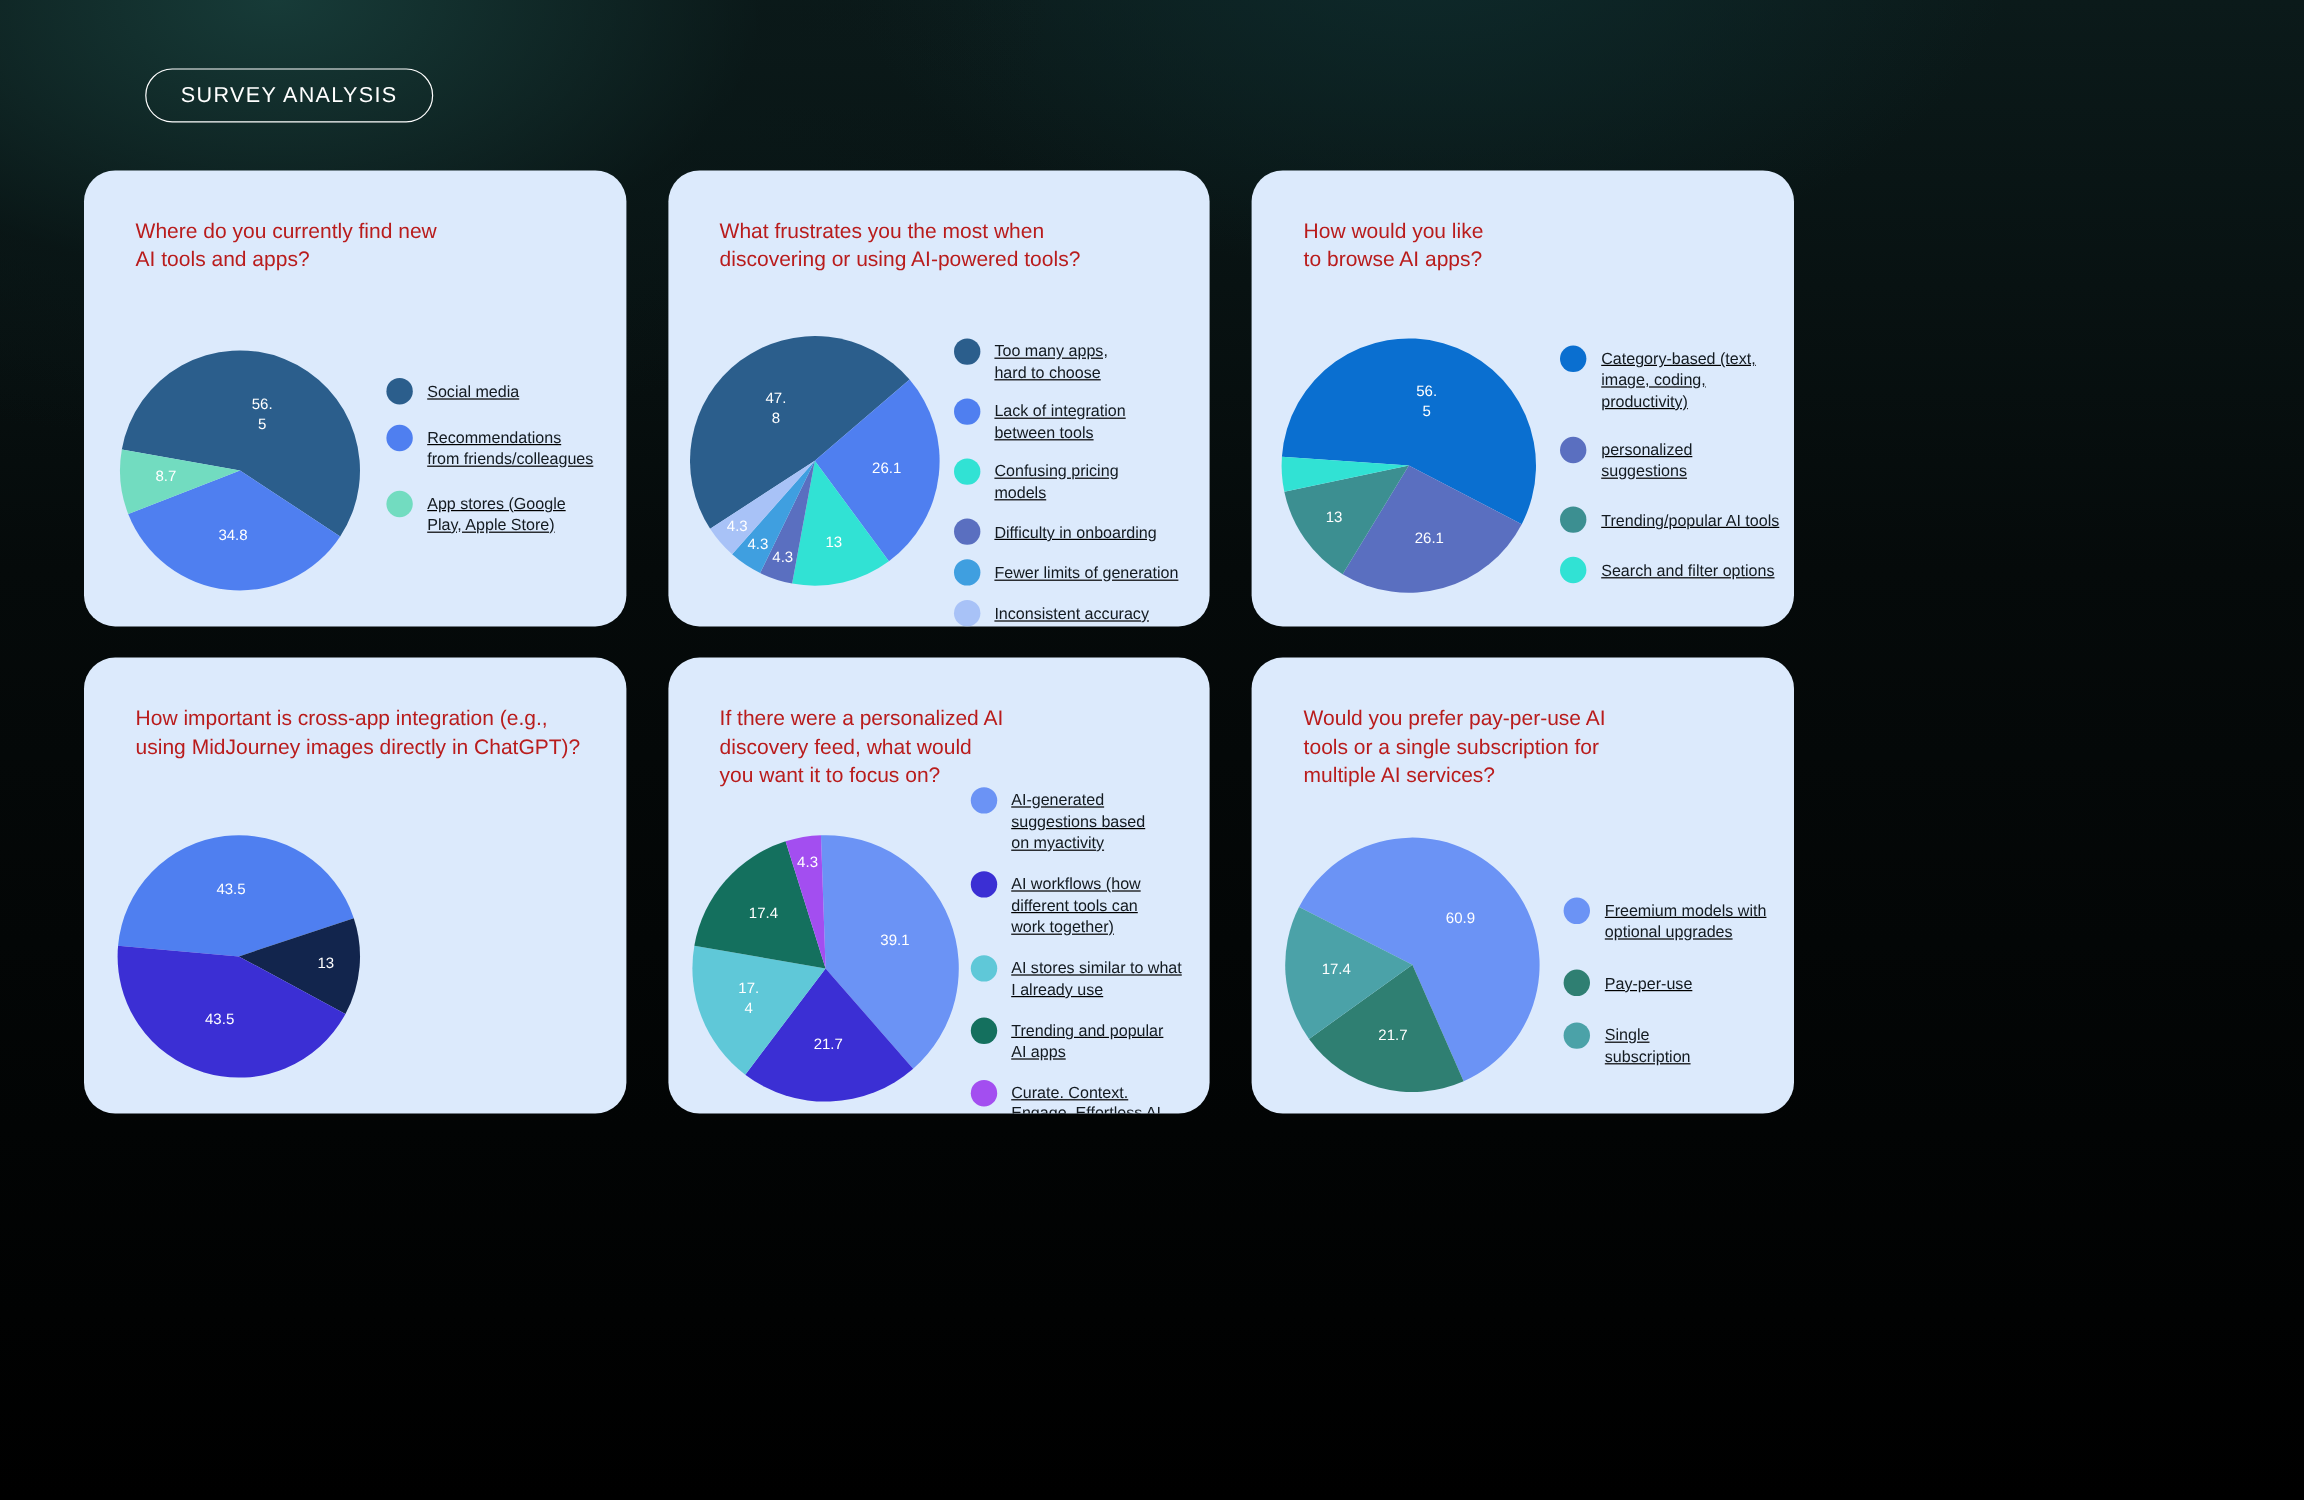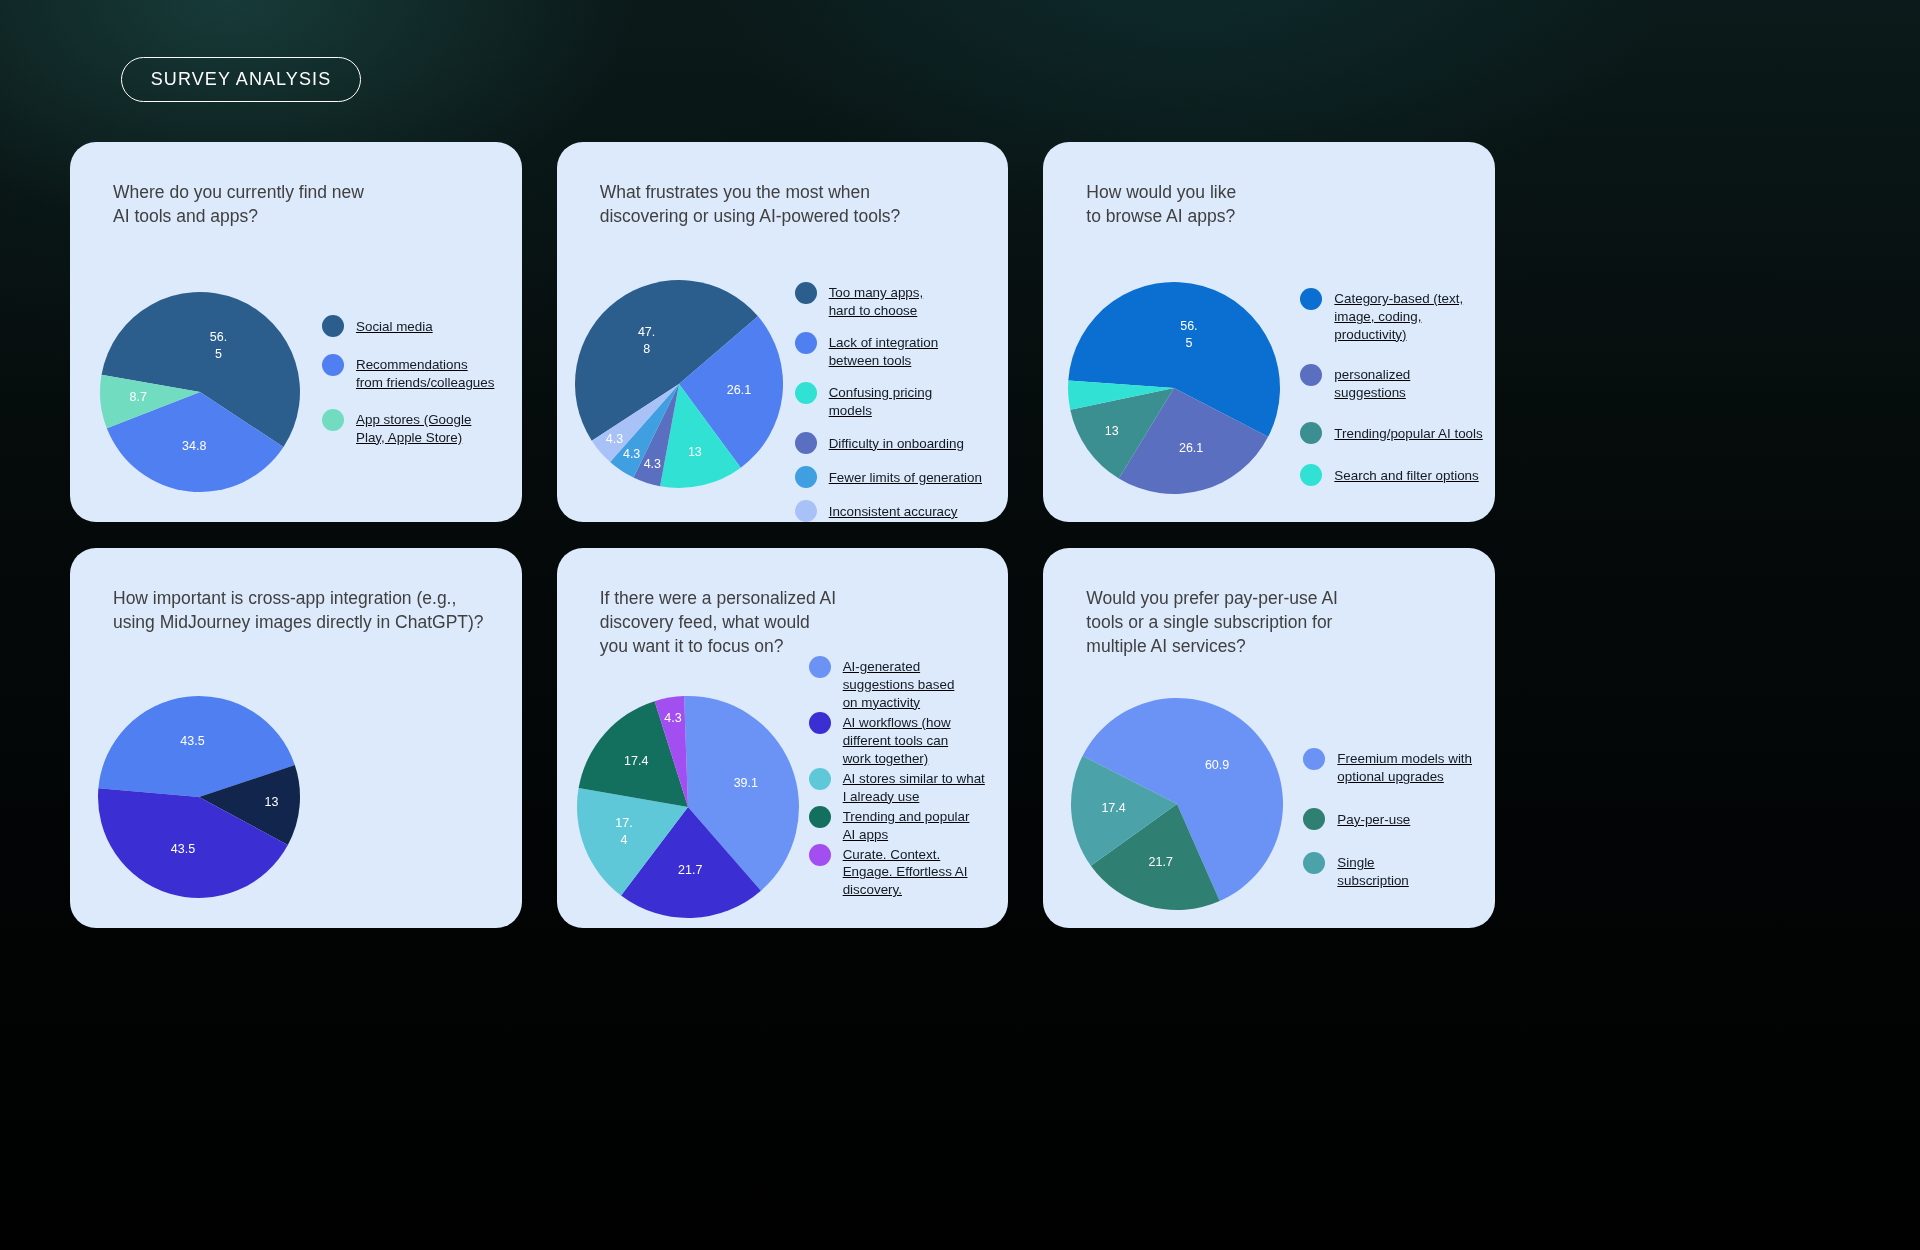--- a/index.html
+++ b/index.html
@@ -53,21 +53,21 @@
     border-radius: 26px;
     position: relative;
     overflow: hidden;
   }
 
   .card-title {
     position: absolute;
     left: 43px;
     top: 38px;
     width: 380px;
-    color: #404040;
+    color: #b91c1c;
     font-size: 17.5px;
     line-height: 1.38;
     font-weight: 400;
     white-space: pre-line;
   }
   .card.tall-title .card-title { width: 395px; }
 
   
   .chart-body {
     position: absolute;
@@ -116,21 +116,21 @@
   #card2 .chart-body { top: 138px; left: 18px; }
   #card2 .legend { margin-left: 12px; margin-top: 2px; gap: 12px; }
 
   #card3 .chart-body { top: 140px; left: 25px; }
   #card3 .legend { margin-left: 20px; margin-top: 6px; gap: 20px; }
 
   #card4 .chart-body { top: 148px; left: 28px; flex-direction: column; }
   #card4 .legend { margin-left: 22px; margin-top: 56px; gap: 24px; }
 
   #card5 .chart-body { top: 148px; left: 20px; }
-  #card5 .legend { margin-left: 10px; margin-top: -40px; }
+  #card5 .legend { margin-left: 10px; margin-top: -40px; gap: 14px; }
 
   #card6 .chart-body { top: 150px; left: 28px; }
   #card6 .legend { margin-left: 20px; margin-top: 50px; gap: 22px; }
 
   .legend-item.align-center { align-items: center; }
 </style>
 </head>
 <body>
 
 <div class="title-pill">

